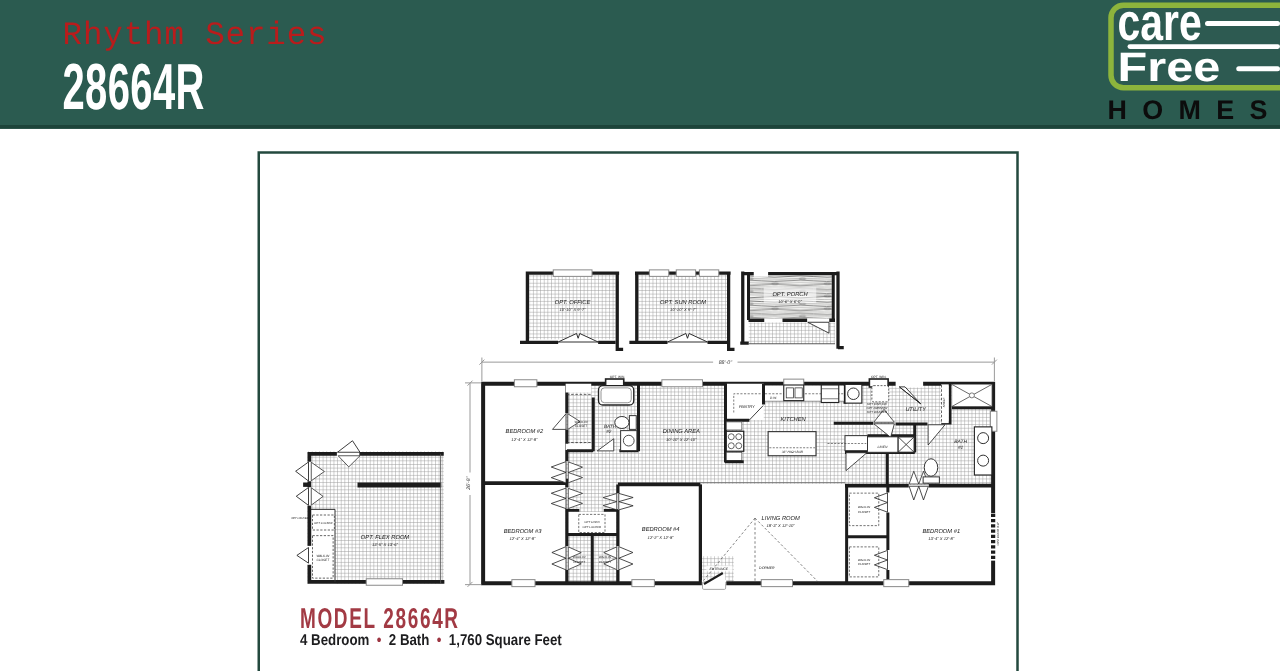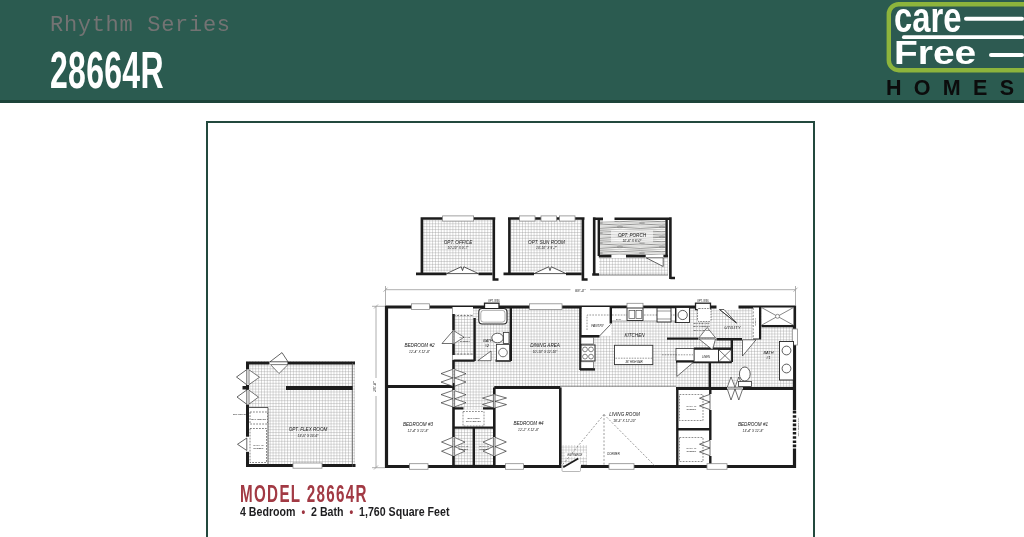--- a/index.html
+++ b/index.html
@@ -3,21 +3,21 @@
 <meta charset="utf-8">
 <style>
 html,body{margin:0;padding:0;width:1024px;height:537px;background:#fff;overflow:hidden;position:relative;font-family:"Liberation Sans",sans-serif}
 .abs{position:absolute}
 </style>
 </head>
 <body>
 
 <div class="abs" style="left:0;top:0;width:1024px;height:100px;background:#2b5b50;border-bottom:3px solid #1d443a"></div>
 
-<div class="abs" style="left:50px;top:13px;font-family:'Liberation Mono',monospace;font-size:22px;color:#737373;white-space:nowrap;line-height:1.2;letter-spacing:0.7px">Rhythm Series</div>
+<div class="abs" style="left:50px;top:13px;font-family:'Liberation Mono',monospace;font-size:26px;color:#b91c1c;white-space:nowrap;line-height:1.2;letter-spacing:0.7px">Rhythm Series</div>
 
 <div class="abs" style="left:50px;top:44px;font-size:52px;font-weight:bold;color:#fff;transform:scaleX(0.615);transform-origin:left top;letter-spacing:0.5px;line-height:1">28664R</div>
 
 <svg class="abs" style="left:884px;top:0" width="140" height="100" viewBox="0 0 140 100">
 
   <rect x="4.8" y="4.2" width="170" height="66" rx="10" fill="#2d5a51" stroke="#8db43c" stroke-width="4.4"></rect>
 
   <g fill="#fff">
     <text x="10" y="32.3" font-family="Liberation Sans" font-weight="bold" font-size="42" style="transform:scale(.78,1);transform-origin:10px 32px">care</text>
     <rect x="80" y="16.7" width="60" height="4" rx="2"></rect>

